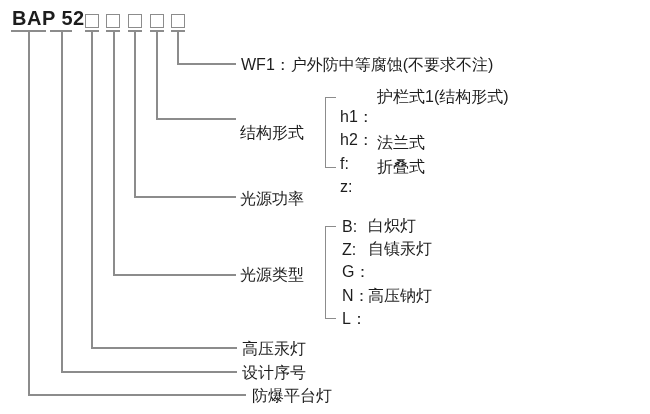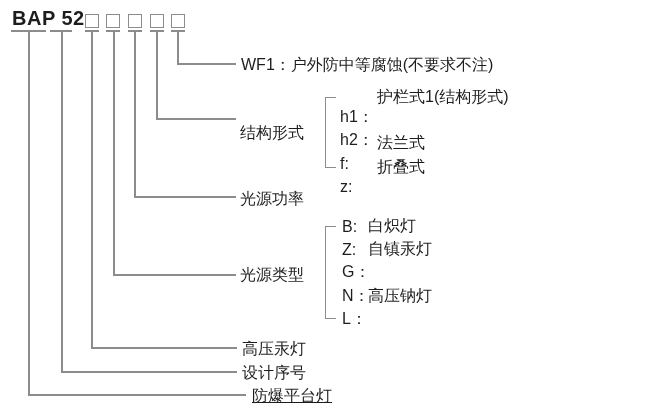--- a/index.html
+++ b/index.html
@@ -96,21 +96,21 @@
   <div class="hline" style="left:91px;top:347px;width:146px;"></div>
   <div class="hline" style="left:61px;top:371px;width:176px;"></div>
   <div class="hline" style="left:28px;top:394px;width:218px;"></div>
 
   <div class="label" style="left:241px;top:56px;text-align:center;">WF1：户外防中等腐蚀(不要求不注)</div>
   <div class="label" style="left:240px;top:124px;">结构形式</div>
   <div class="label" style="left:240px;top:190px;">光源功率</div>
   <div class="label" style="left:240px;top:266px;text-align:center;">光源类型</div>
   <div class="label" style="left:242px;top:340px;">高压汞灯</div>
   <div class="label" style="left:242px;top:364px;">设计序号</div>
-  <div class="label" style="left:252px;top:387px;text-decoration:underline;">防爆平台灯</div>
+  <div class="label" style="left:252px;top:387px;">防爆平台灯</div>
 
   <div class="bracket" style="top:97px;height:71px;"></div>
   <div class="bracket" style="top:226px;height:93px;"></div>
 
   <div class="optgroup optgroup-structure">
     <div class="optrow">
       <span class="optkey">h1：</span>
       <span class="optval">护栏式1(结构形式)</span>
     </div>
     <div class="optrow">

